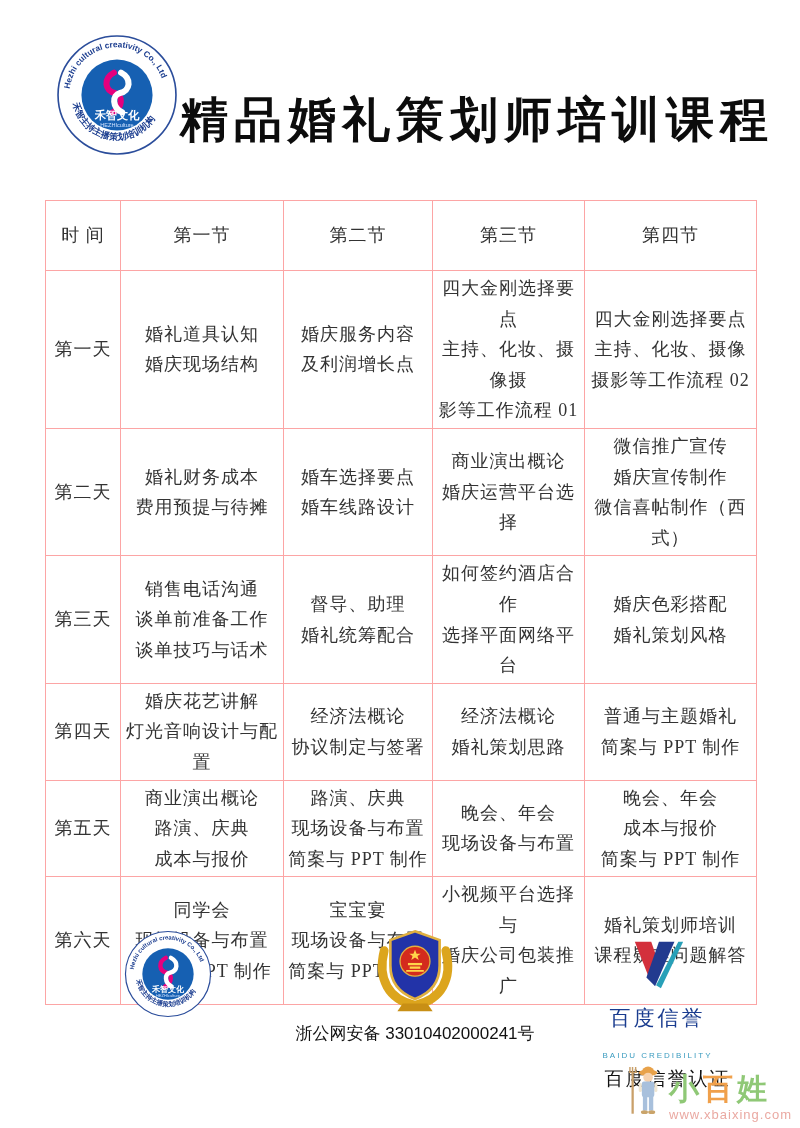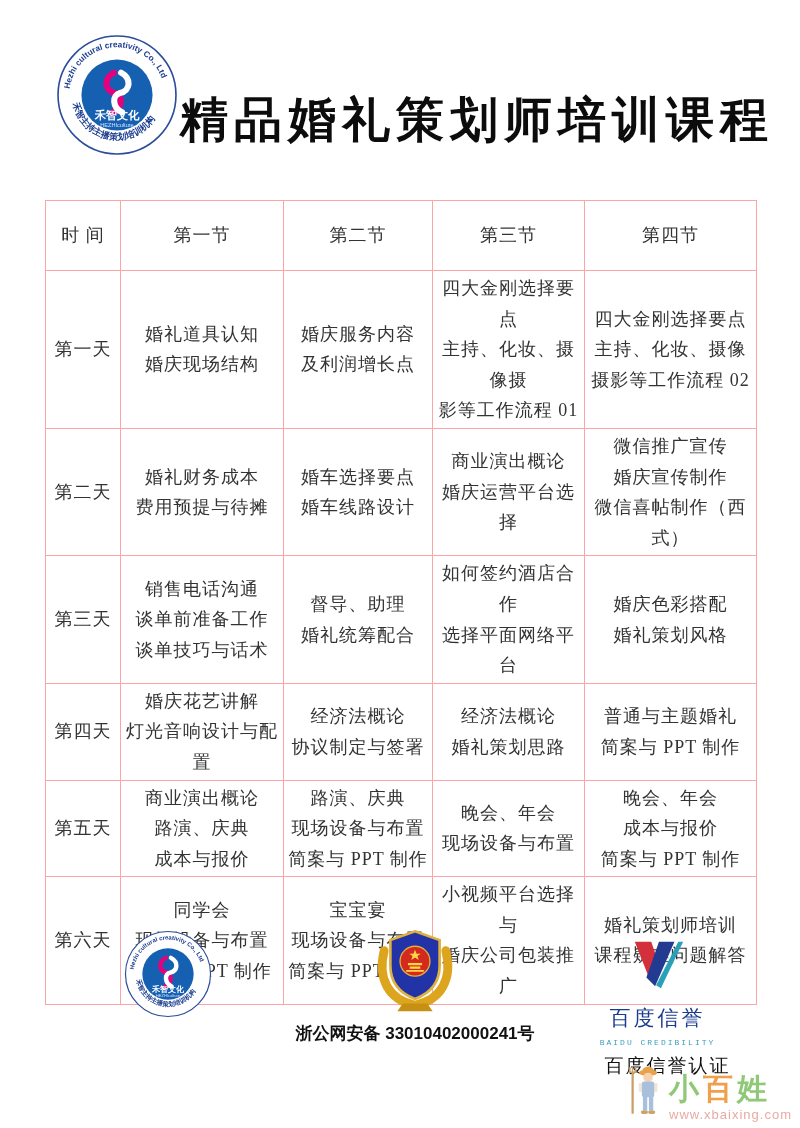--- a/index.html
+++ b/index.html
@@ -44,29 +44,29 @@
   .footer-col { position:absolute; display:flex; flex-direction:column; align-items:center; }
   .fc-left   { left:60px;  top:930px; width:215px; }
   .fc-center { left:290px; top:926px; width:250px; }
   .fc-right  { left:565px; top:934px; width:185px; }
   .copyright-text {
     margin-top:6px; font-family:"Liberation Sans", sans-serif;
     font-size:16px; color:#6e6e6e; white-space:nowrap;
   }
   .police-text {
     margin-top:8px; font-family:"Liberation Sans", sans-serif;
-    font-size:17px; font-weight:bold; color:#111; white-space:nowrap;text-align:right;
+    font-size:17px; font-weight:normal; color:#111; white-space:nowrap;text-align:right;
   }
   .baidu-title {
     margin-top:12px; font-family:"Liberation Sans", sans-serif;
     font-size:21px; color:#1a3c8f; letter-spacing:3px;
   }
   .baidu-sub {
-    font-family:Liberation Mono, monospace;
-    font-size:8px; color:#3a9bbf; letter-spacing:2px; margin-top:6px;
+    font-family:Liberation Sans, sans-serif;
+    font-size:8px; color:#3a9bbf; letter-spacing:2px; margin-top:19px;
   }
   .baidu-caption {
     margin-top:6px; font-family:"Liberation Sans", sans-serif;
     font-size:19px; color:#111; letter-spacing:2px;margin-left:20px;
   }
 
   
   .watermark {
     position:absolute; right:8px; bottom:6px; display:flex; align-items:flex-end;
     font-family:"Liberation Sans", sans-serif;

